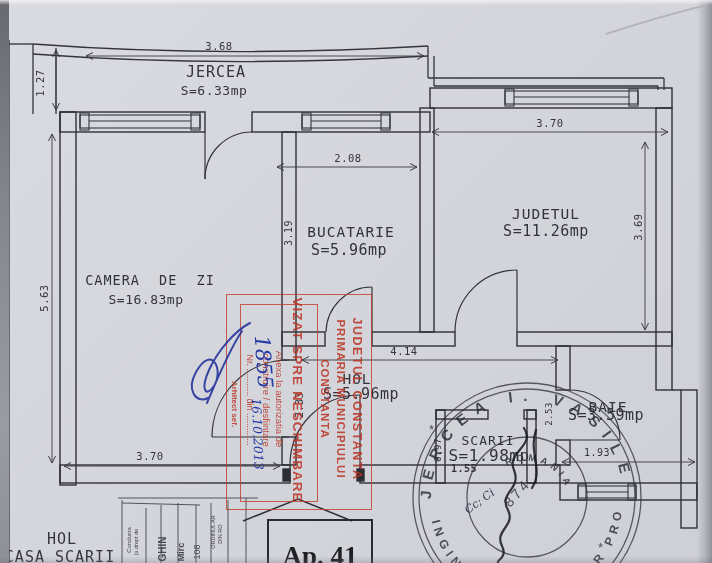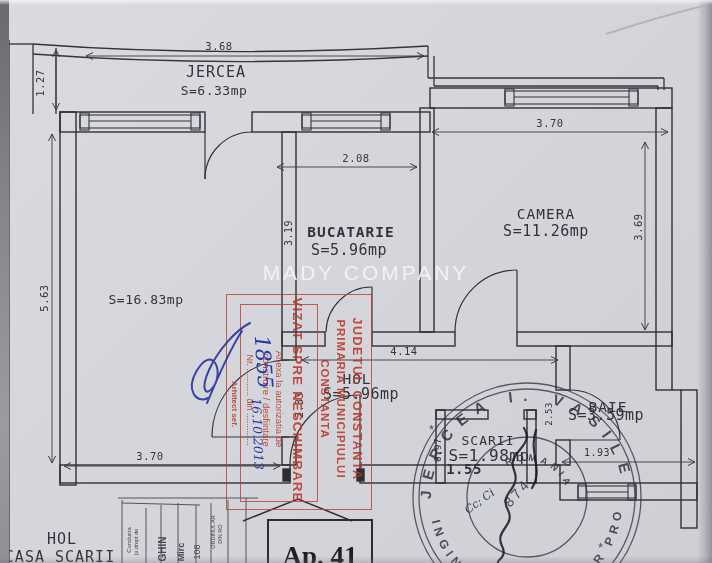--- a/index.html
+++ b/index.html
@@ -152,53 +152,53 @@
       <line x1="122" y1="503" x2="200" y2="505"></line>
     </g>
 
     <g stroke="#2f3037" stroke-width="1.5" fill="none">
       <polyline points="243,521 298,499 352,521"></polyline>
     </g>
 
     <path d="M606,34 Q668,14 712,4" stroke="#b4b5bc" stroke-width="2" fill="none"></path>
   </svg>
 
-  <span class="lbl wm" style="left:366px;top:272px;">MADY COMPANY</span>
 
   <span class="lbl room" style="left:216px;top:72px;font-size:15px;">JERCEA</span>
   <span class="lbl area" style="left:214px;top:90px;font-size:13px;">S=6.33mp</span>
   <span class="lbl dim" style="left:219px;top:46px;">3.68</span>
   <span class="lbl dim rot" style="left:40px;top:83px;">1.27</span>
 
+  <span class="lbl room" style="left:150px;top:281px;font-size:13.5px;word-spacing:10px;">CAMERA DE ZI</span>
   <span class="lbl area" style="left:146px;top:299px;font-size:13px;">S=16.83mp</span>
   <span class="lbl dim rot" style="left:44px;top:298px;">5.63</span>
 
-  <span class="lbl room" style="left:351px;top:232px;font-weight:bold;">BUCATARIE</span>
+  <span class="lbl room" style="left:351px;top:232px;">BUCATARIE</span>
   <span class="lbl area" style="left:349px;top:250px;">S=5.96mp</span>
-  <span class="lbl dim" style="left:356px;top:158px;">2.08</span>
+  <span class="lbl dim" style="left:348px;top:158px;">2.08</span>
   <span class="lbl dim rot" style="left:289px;top:233px;font-size:10px;">3.19</span>
 
-  <span class="lbl room" style="left:546px;top:214px;">CAMERA</span>
+  <span class="lbl room" style="left:546px;top:214px;">JUDETUL</span>
   <span class="lbl area" style="left:546px;top:231px;">S=11.26mp</span>
   <span class="lbl dim" style="left:550px;top:123px;">3.70</span>
   <span class="lbl dim rot" style="left:638px;top:227px;">3.69</span>
 
   <span class="lbl room" style="left:357px;top:379px;">HOL</span>
   <span class="lbl area" style="left:361px;top:394px;">S=5.96mp</span>
   <span class="lbl dim" style="left:404px;top:351px;">4.14</span>
   <span class="lbl dim rot" style="left:300px;top:405px;font-size:10px;">2.33</span>
 
   <span class="lbl room" style="left:608px;top:407px;">BAIE</span>
   <span class="lbl area" style="left:606px;top:415px;">S=3.59mp</span>
   <span class="lbl dim" style="left:597px;top:453px;font-size:10px;">1.93</span>
 
   <span class="lbl room" style="left:488px;top:440px;font-size:13px;">SCARII</span>
   <span class="lbl area" style="left:489px;top:456px;font-size:16px;">S=1.98mp</span>
   <span class="lbl dim rot" style="left:438px;top:450px;font-size:9px;">0.97</span>
-  <span class="lbl dim" style="left:464px;top:469px;font-size:14px;font-weight:bold;">1.55</span>
+  <span class="lbl dim" style="left:464px;top:469px;font-size:10px;font-weight:bold;">1.55</span>
   <span class="lbl dim rot" style="left:549px;top:414px;font-size:9px;">2.53</span>
 
   <span class="lbl dim" style="left:150px;top:456px;">3.70</span>
 
   <span class="lbl" style="left:62px;top:539px;font-size:15px;letter-spacing:1px;">HOL</span>
   <span class="lbl" style="left:60px;top:557px;font-size:15px;letter-spacing:1px;">CASA SCARII</span>
 
   <div class="ap-box">
     <span>Ap. 41</span>
   </div>

